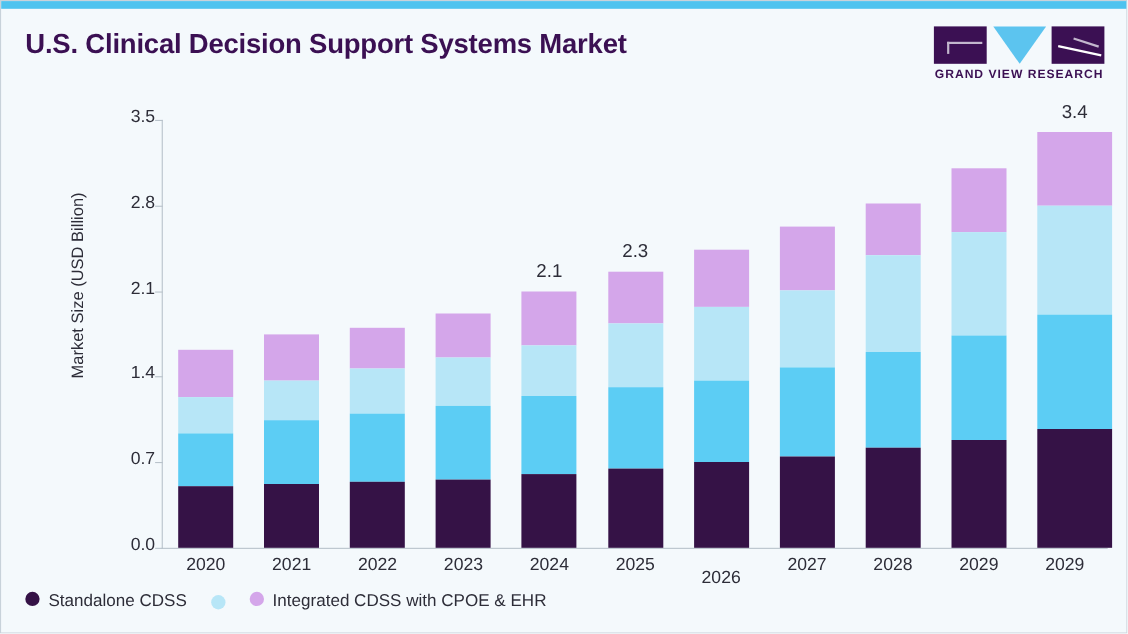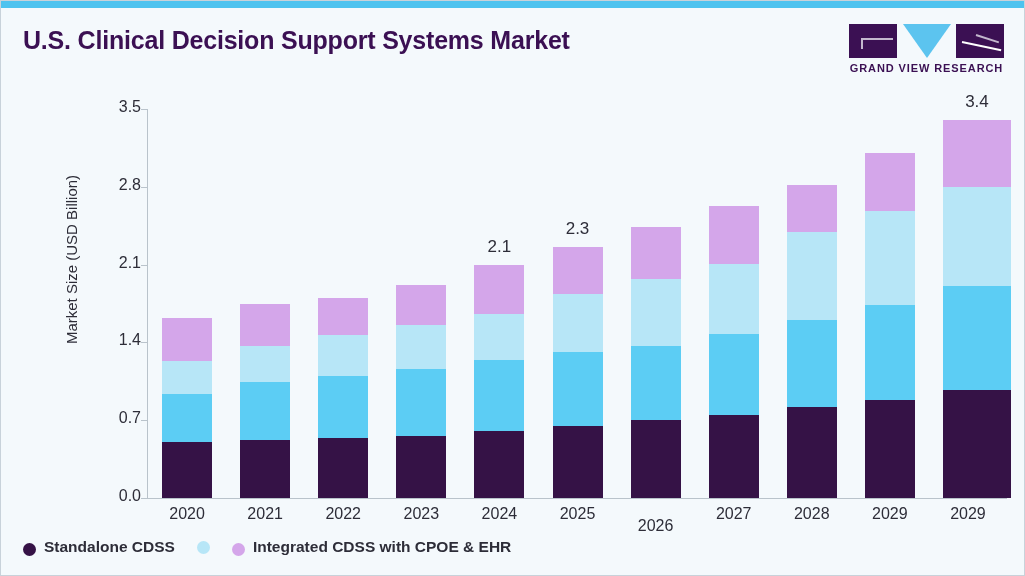--- a/index.html
+++ b/index.html
@@ -211,23 +211,22 @@
   #legend {
     position: absolute;
     left: 22px;
     top: 537px;
     display: flex;
     align-items: center;
     gap: 22px;
   }
   .legend-item {
     display: flex;
-    align-items: flex-end;
+    align-items: flex-start;
     gap: 8px;
-    font-weight: bold;
   }
   .legend-dot {
     width: 13px;
     height: 13px;
     border-radius: 50%;
     flex: 0 0 auto;
   }
   .legend-label {
     font-size: 15.5px;
     color: #2d2d38;

